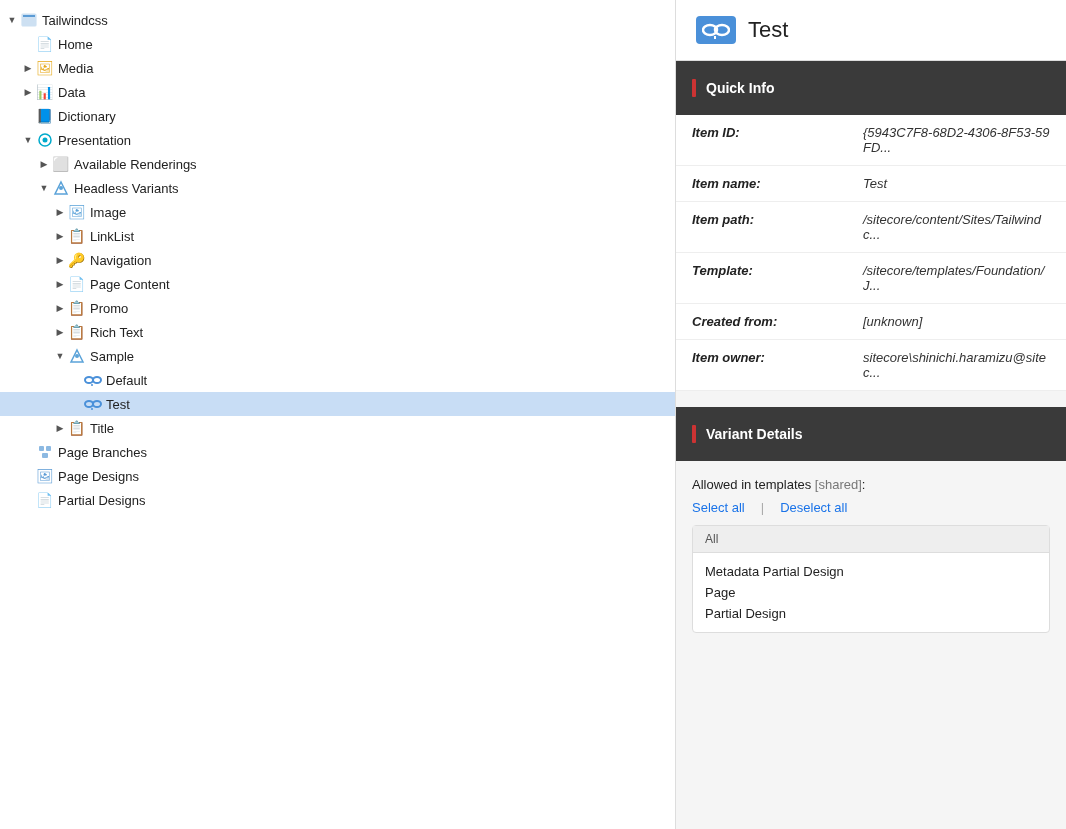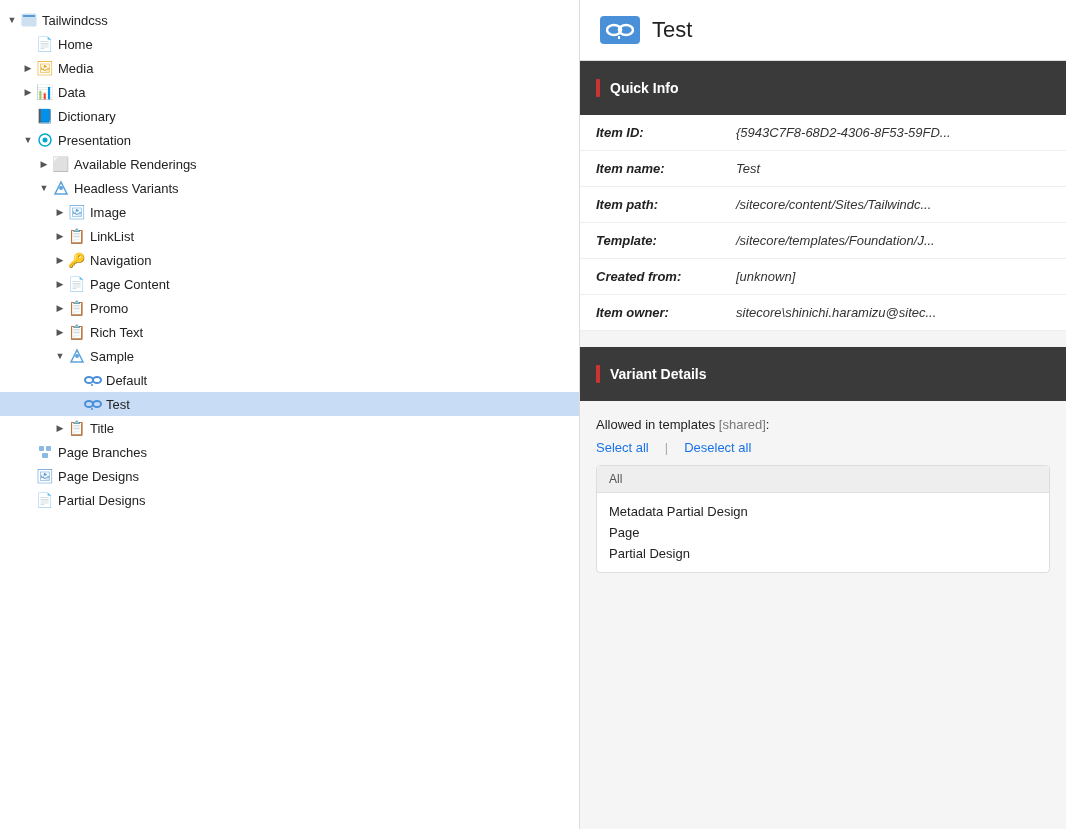--- a/index.html
+++ b/index.html
@@ -7,21 +7,21 @@
       font-family: -apple-system, BlinkMacSystemFont, 'Segoe UI', Arial, sans-serif;
       font-size: 13px;
       background: #f0f0f0;
       display: flex;
       height: 829px;
       overflow: hidden;
     }
 
     
     .left-panel {
-      width: 580px;
+      width: 676px;
       background: #fff;
       border-right: 1px solid #ddd;
       overflow-y: auto;
       flex-shrink: 0;
       padding: 8px 0;
       position: relative;
     }
 
     .tree-item {
       display: flex;
@@ -168,20 +168,21 @@
       color: #222;
       min-width: 140px;
       flex-shrink: 0;
       font-size: 13px;
     }
 
     .info-value {
       color: #333;
       font-size: 13px;
       word-break: break-all;
+      margin-left: 31px;
     }
 
     .variant-section {
       margin-top: 16px;
     }
 
     .variant-body {
       background: #f5f5f5;
       padding: 16px;
     }

